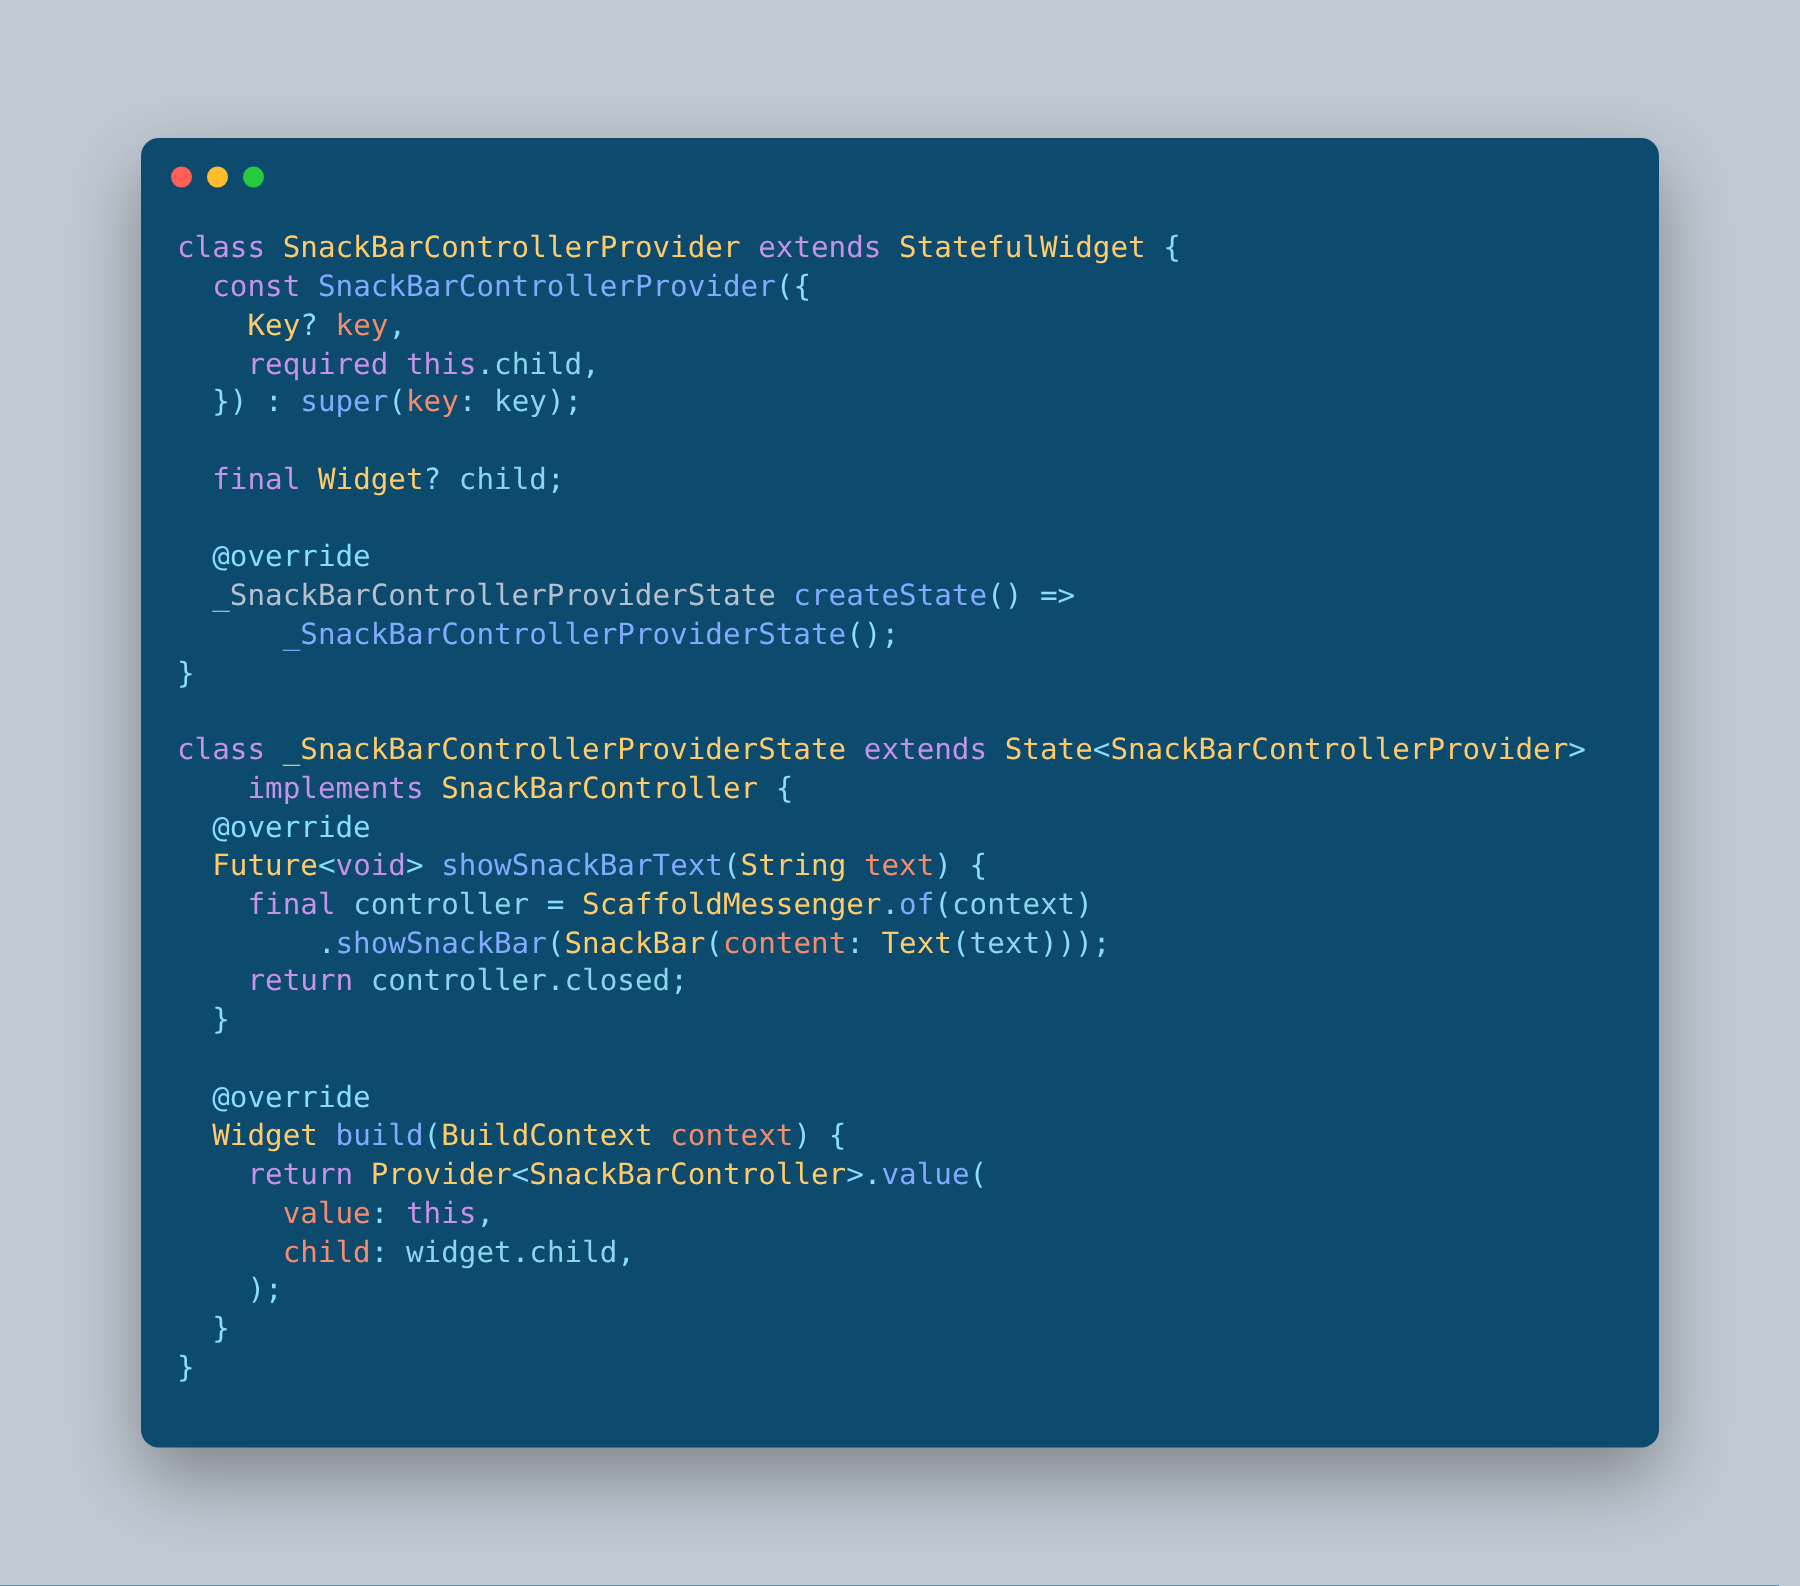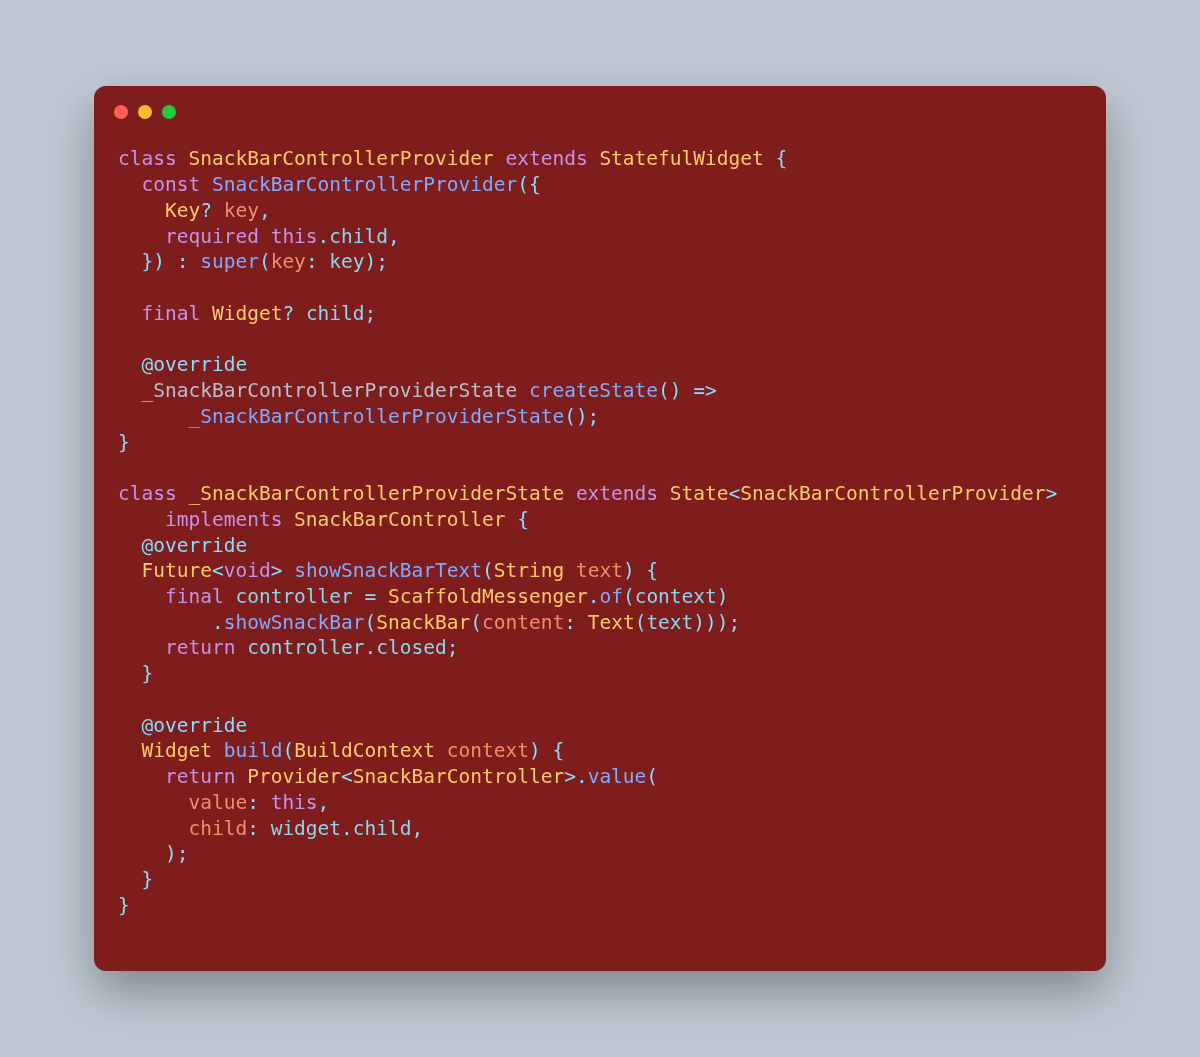--- a/index.html
+++ b/index.html
@@ -7,24 +7,24 @@
     background: #c1cad4;
     width: 1200px;
     height: 1057px;
     display: flex;
     align-items: center;
     justify-content: center;
     font-family: ui-monospace, "SF Mono", Menlo, Consolas, monospace;
   }
   .window {
     width: 1012px;
-    background: #7f1d1d;
+    background: #0c4a6e;
     border-radius: 12px;
     box-shadow: 0 20px 50px rgba(0,0,0,0.35);
-    padding-bottom: 40px;
+    padding-bottom: 28px;
   }
   .titlebar {
     height: 52px;
     display: flex;
     align-items: center;
     padding: 0 20px;
     gap: 10px;
   }
   .dot {
     width: 14px; height: 14px; border-radius: 50%;

